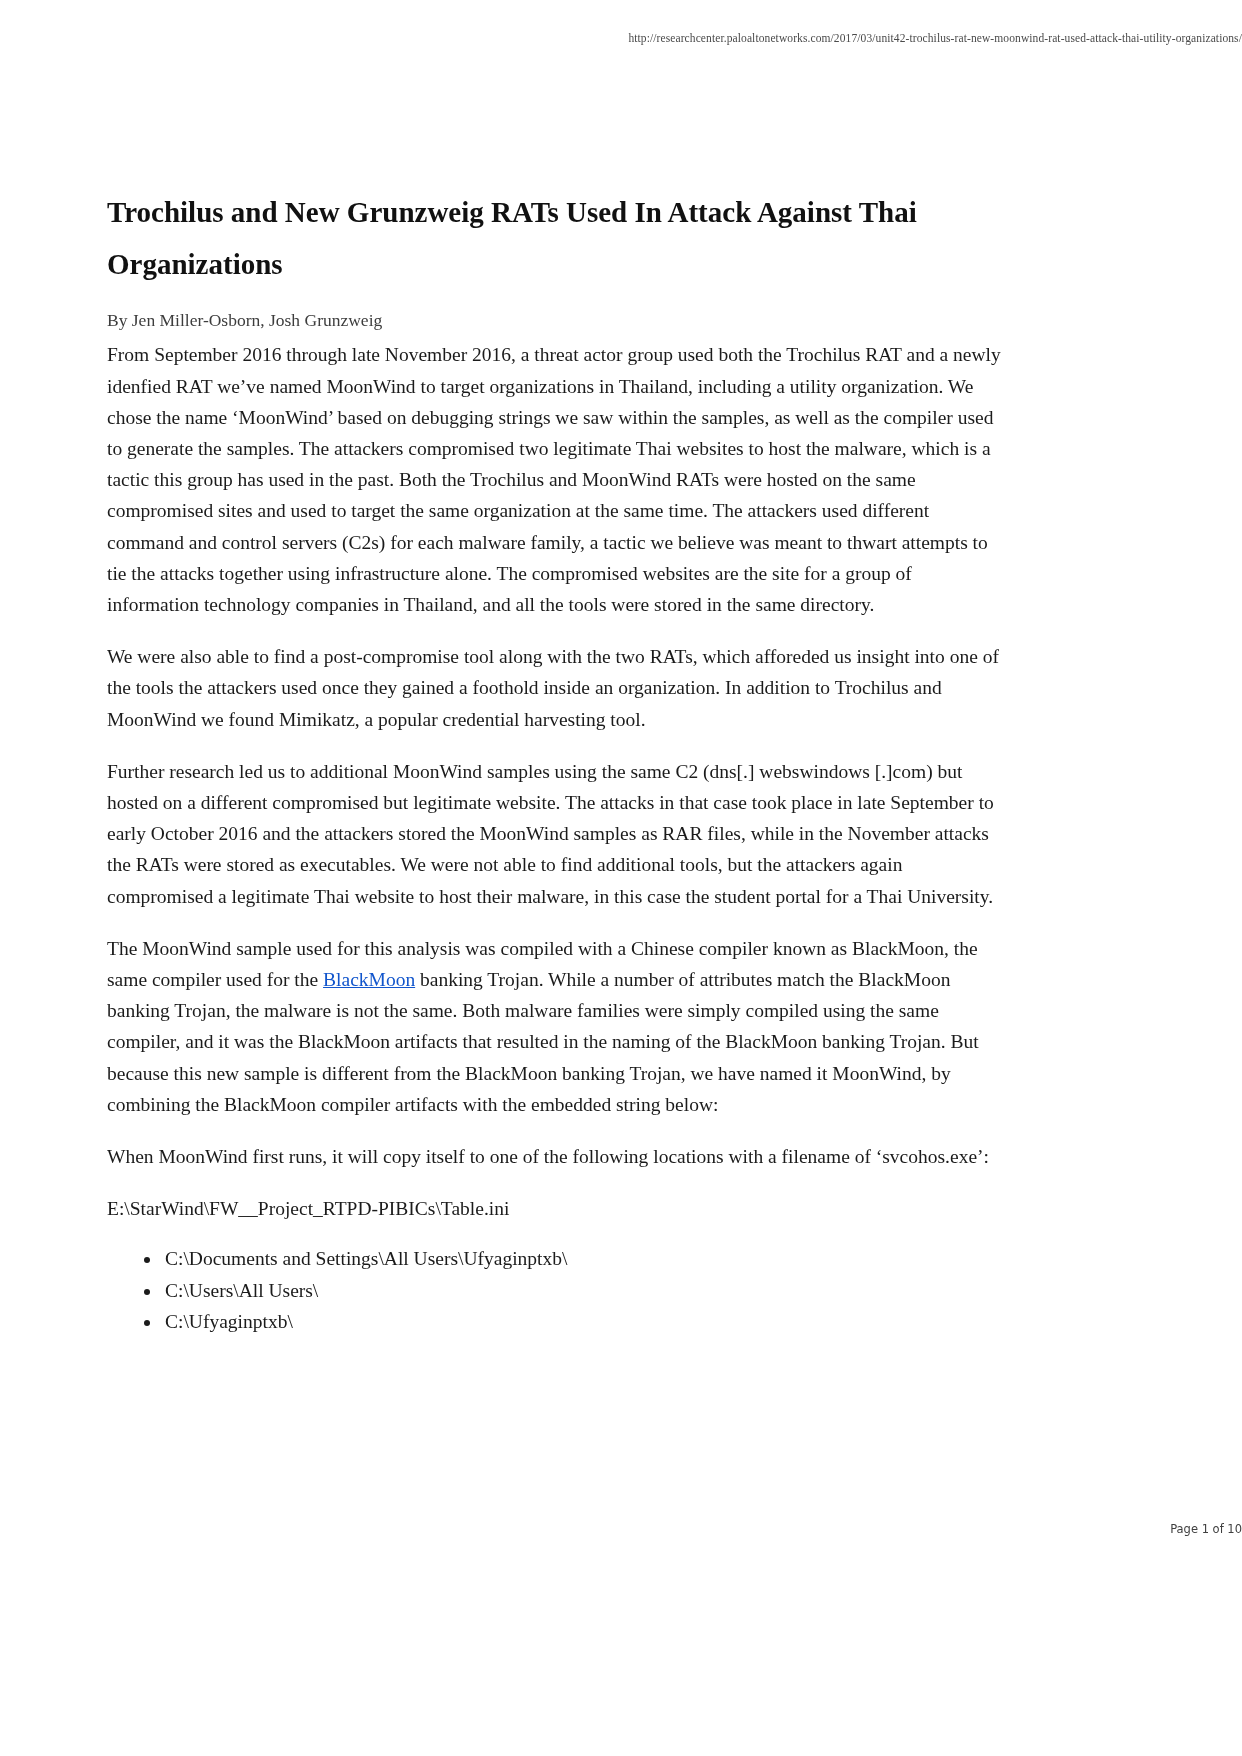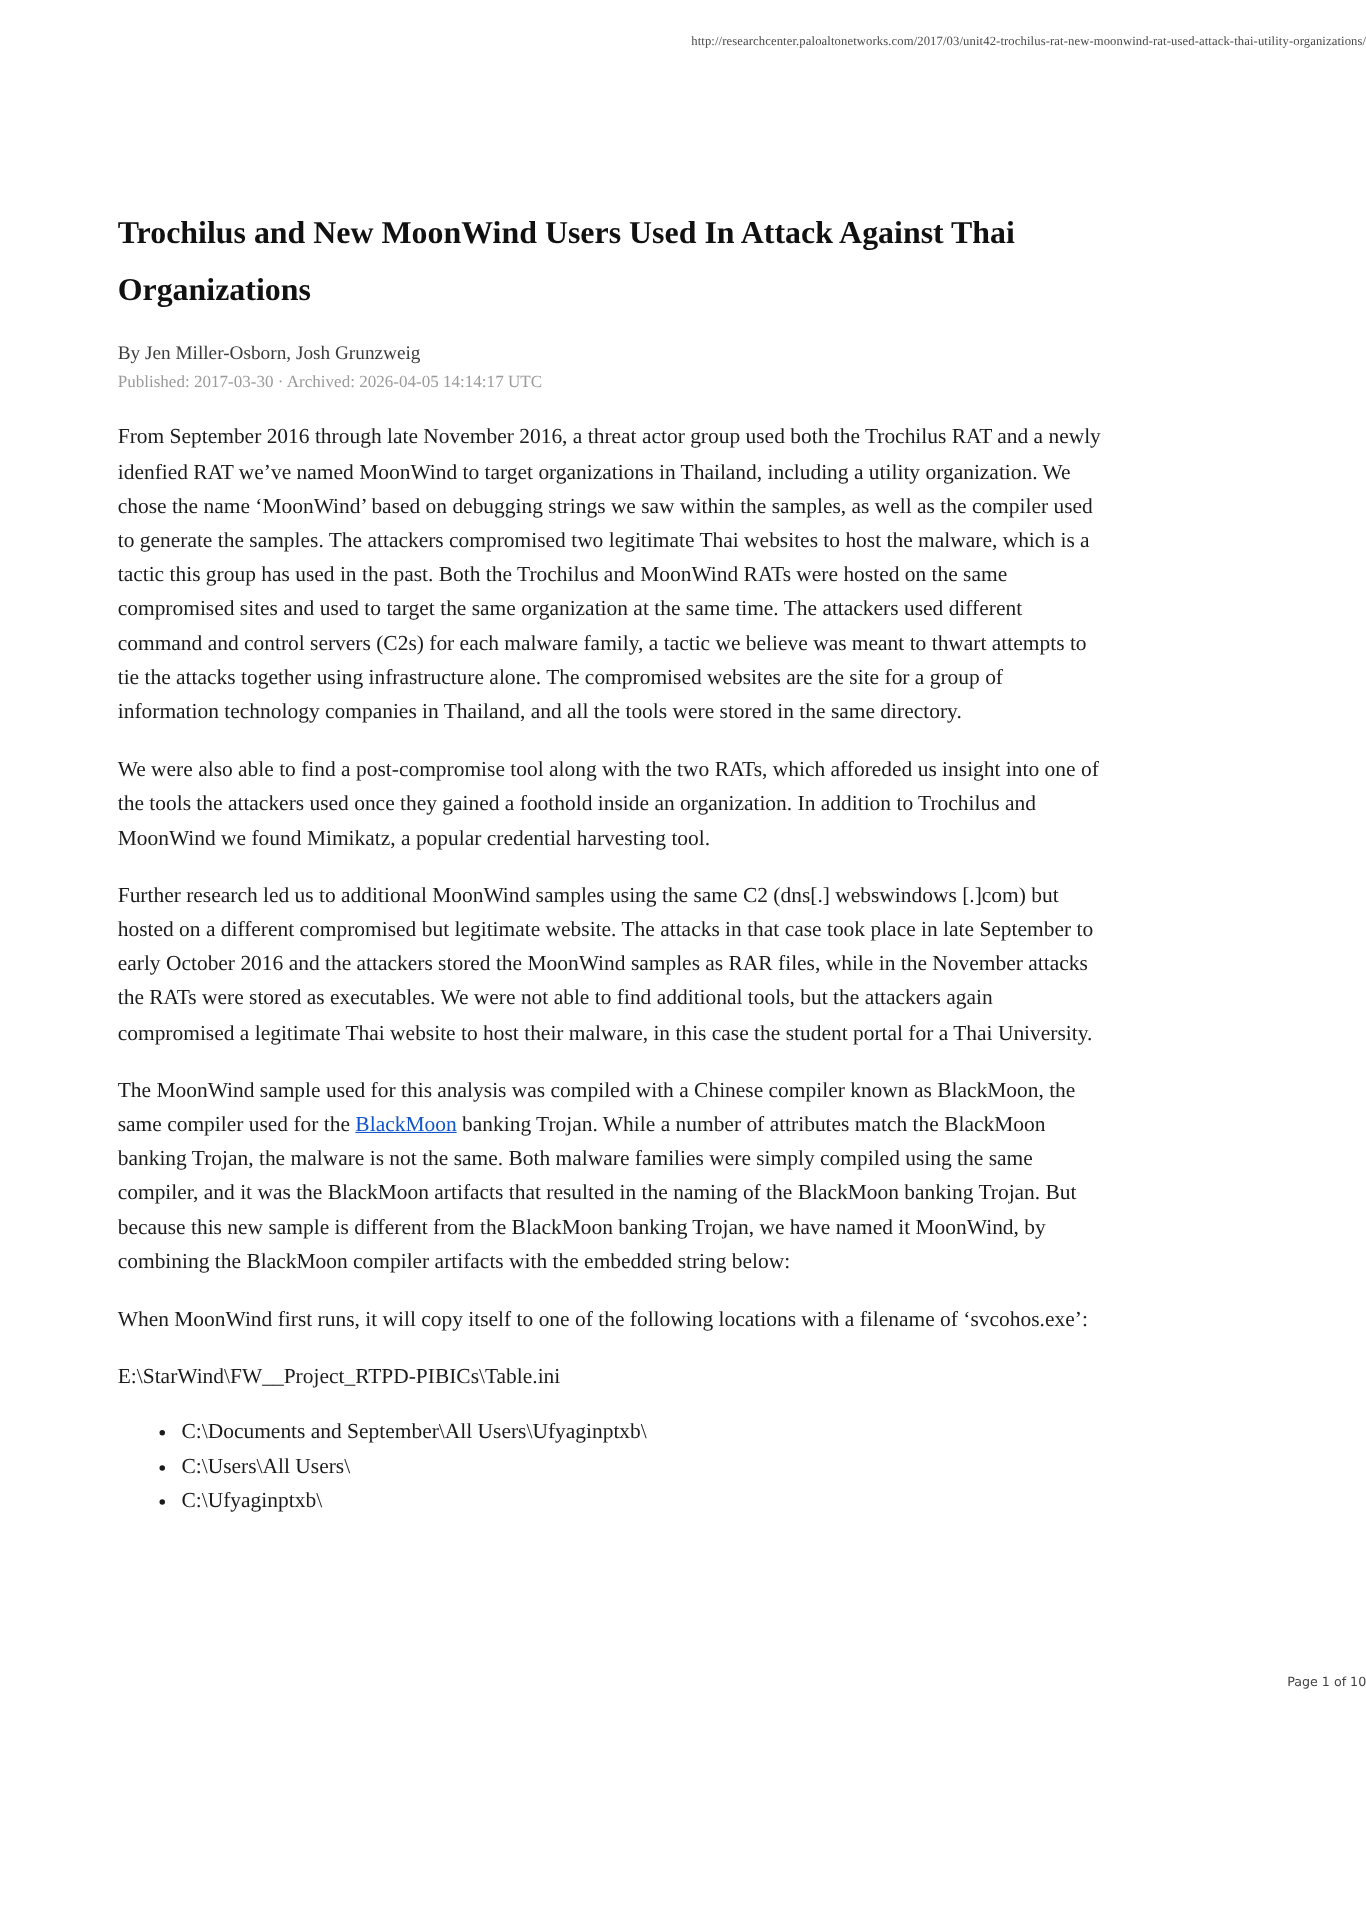--- a/index.html
+++ b/index.html
@@ -83,39 +83,38 @@
     font-size: 11.5px;
     color: #3f3f3f;
   }
 </style>
 </head>
 <body>
 
 <div class="page-url">http://researchcenter.paloaltonetworks.com/2017/03/unit42-trochilus-rat-new-moonwind-rat-used-attack-thai-utility-organizations/</div>
 
 <main class="content">
-  <h1 class="title">Trochilus and New MoonWind Users Used In Attack Against Thai Organizations</h1>
+  <h1 class="title">Trochilus and New Grunzweig RATs Used In Attack Against Thai Organizations</h1>
 
   <p class="byline">By Jen Miller-Osborn, Josh Grunzweig</p>
 
-  <p class="meta">Published: 2017-03-30 · Archived: 2026-04-05 14:14:17 UTC</p>
 
   <p class="body-p">From September 2016 through late November 2016, a threat actor group used both the Trochilus RAT and a newly idenfied RAT we’ve named MoonWind to target organizations in Thailand, including a utility organization. We chose the name ‘MoonWind’ based on debugging strings we saw within the samples, as well as the compiler used to generate the samples. The attackers compromised two legitimate Thai websites to host the malware, which is a tactic this group has used in the past. Both the Trochilus and MoonWind RATs were hosted on the same compromised sites and used to target the same organization at the same time. The attackers used different command and control servers (C2s) for each malware family, a tactic we believe was meant to thwart attempts to tie the attacks together using infrastructure alone. The compromised websites are the site for a group of information technology companies in Thailand, and all the tools were stored in the same directory.</p>
 
   <p class="body-p">We were also able to find a post-compromise tool along with the two RATs, which afforeded us insight into one of the tools the attackers used once they gained a foothold inside an organization. In addition to Trochilus and MoonWind we found Mimikatz, a popular credential harvesting tool.</p>
 
   <p class="body-p">Further research led us to additional MoonWind samples using the same C2 (dns[.] webswindows [.]com) but hosted on a different compromised but legitimate website.  The attacks in that case took place in late September to early October 2016 and the attackers stored the MoonWind samples as RAR files, while in the November attacks the RATs were stored as executables. We were not able to find additional tools, but the attackers again compromised a legitimate Thai website to host their malware, in this case the student portal for a Thai University.</p>
 
 
   <p class="body-p"><span>The MoonWind sample used for this analysis was compiled with a Chinese compiler known as BlackMoon, the same compiler used for the </span><a class="inline-link" href="#">BlackMoon</a><span> banking Trojan. While a number of attributes match the BlackMoon banking Trojan, the malware is not the same. Both malware families were simply compiled using the same compiler, and it was the BlackMoon artifacts that resulted in the naming of the BlackMoon banking Trojan. But because this new sample is different from the BlackMoon banking Trojan, we have named it MoonWind, by combining the BlackMoon compiler artifacts with the embedded string below:</span></p>
 
   <p class="body-p">When MoonWind first runs, it will copy itself to one of the following locations with a filename of ‘svcohos.exe’:</p>
 
   <p class="body-p">E:\StarWind\FW__Project_RTPD-PIBICs\Table.ini</p>
 
   <ul class="locations">
-    <li>C:\Documents and September\All Users\Ufyaginptxb\</li>
+    <li>C:\Documents and Settings\All Users\Ufyaginptxb\</li>
     <li>C:\Users\All Users\</li>
     <li>C:\Ufyaginptxb\</li>
   </ul>
 </main>
 
 <div class="page-footer">Page 1 of 10</div>
 
 </body></html>

